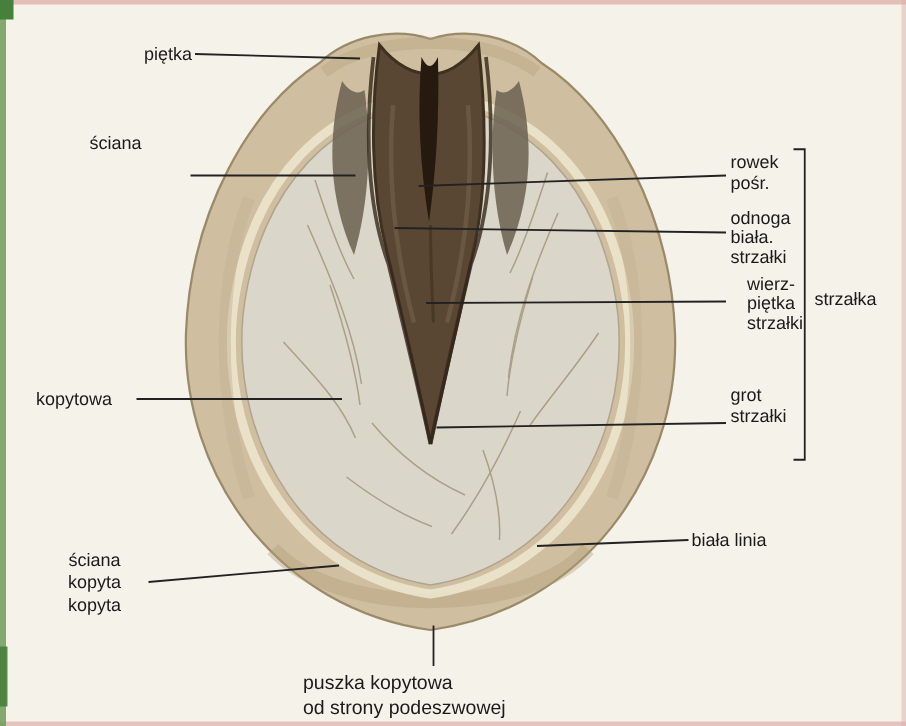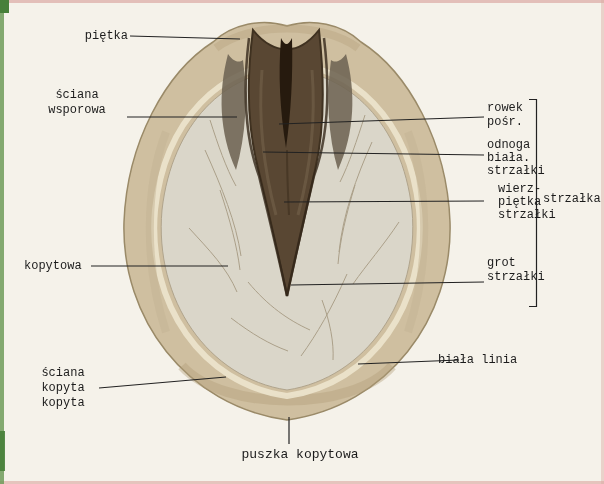--- a/index.html
+++ b/index.html
@@ -1,30 +1,30 @@
 <!DOCTYPE html>
 <html><head>
 <meta charset="utf-8">
 <style>
   html,body{margin:0;padding:0;background:#ffffff}
-  .page{position:relative;width:604px;height:484px;font-family:Liberation Mono, monospace;background:#f5f2ea;overflow:hidden}
+  .page{position:relative;width:604px;height:484px;font-family:Liberation Sans, sans-serif;background:#f5f2ea;overflow:hidden}
   .fig{position:absolute;left:0;top:0;display:block}
   .label{position:absolute;color:#1b1b1b;font-size:12px;line-height:14px;white-space:nowrap}
   .label .ln{display:block}
   .lab-pietka{left:52px;top:29px;width:76px;text-align:right}
   .lab-sciana-wsporowa{left:26px;top:88px;width:102px;text-align:center;line-height:15px}
   .lab-podeszwa{left:24px;top:259px}
   .lab-sciana-puszki{left:32px;top:366px;width:62px;text-align:center;line-height:15px}
   .lab-rowek{left:487px;top:101px}
   .lab-odnoga{left:487px;top:139px;line-height:13px}
   .lab-wierzcholek{left:498px;top:183px;line-height:13px}
   .lab-grot{left:487px;top:256px}
   .lab-strzalka{left:543px;top:192px}
-  .lab-biala{left:438px;top:353px}
-  .lab-caption{left:202px;top:446px;width:196px;font-size:13px;line-height:17px;text-align:center}
+  .lab-biala{left:461px;top:353px}
+  .lab-caption{left:202px;top:446px;width:196px;font-size:13px;line-height:17px;text-align:left}
 </style>
 </head>
 <body>
 
 <div class="page">
 
   <svg class="fig" width="604" height="484" viewBox="0 0 604 484">
 
     <rect x="0" y="0" width="604" height="484" fill="#f5f2ea"></rect>
     <rect x="0" y="0" width="604" height="3" opacity="0.7" fill="#dcaaa4"></rect>
@@ -86,21 +86,20 @@
     </g>
     <path d="M 529 99.5 L 536.5 99.5 L 536.5 306.5 L 529 306.5" fill="none" stroke="#222222" stroke-width="1.2"></path>
   </svg>
 
   <div class="label lab-pietka">
     <span class="ln">piętka</span>
   </div>
 
   <div class="label lab-sciana-wsporowa">
     <span class="ln">ściana</span>
-    <span class="ln">wsporowa</span>
   </div>
 
   <div class="label lab-podeszwa">
     <span class="ln">kopytowa</span>
   </div>
 
   <div class="label lab-sciana-puszki">
     <span class="ln">ściana</span>
     <span class="ln">kopyta</span>
     <span class="ln">kopyta</span>
@@ -131,15 +130,16 @@
   <div class="label lab-strzalka">
     <span class="ln">strzałka</span>
   </div>
 
   <div class="label lab-biala">
     <span class="ln">biała linia</span>
   </div>
 
   <div class="label lab-caption">
     <span class="ln">puszka kopytowa</span>
+    <span class="ln">od strony podeszwowej</span>
   </div>
 
 </div>
 
 </body></html>

